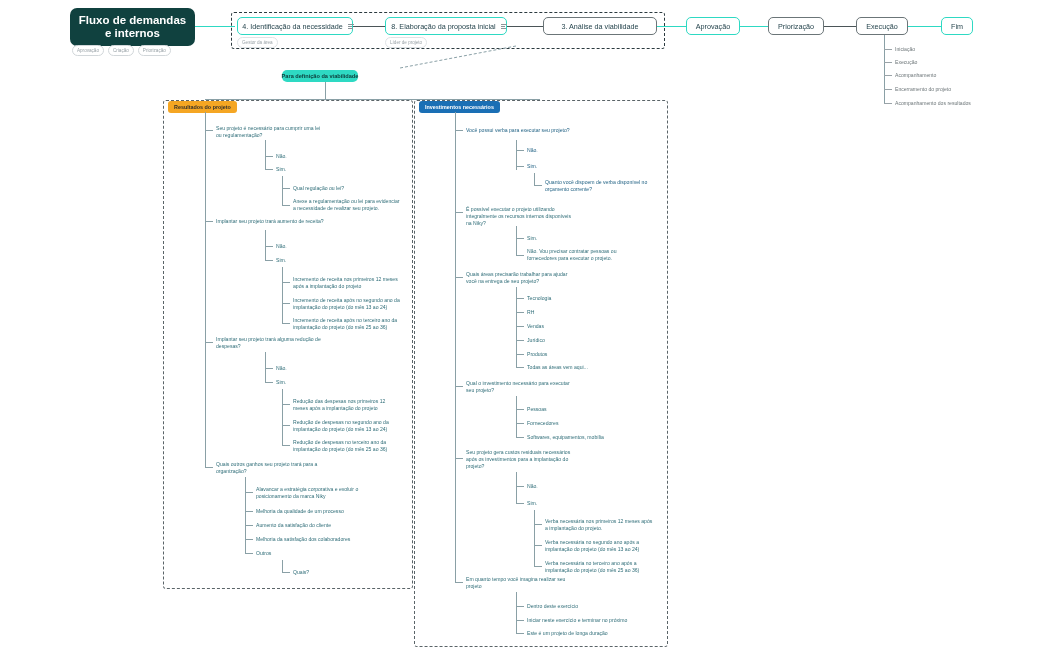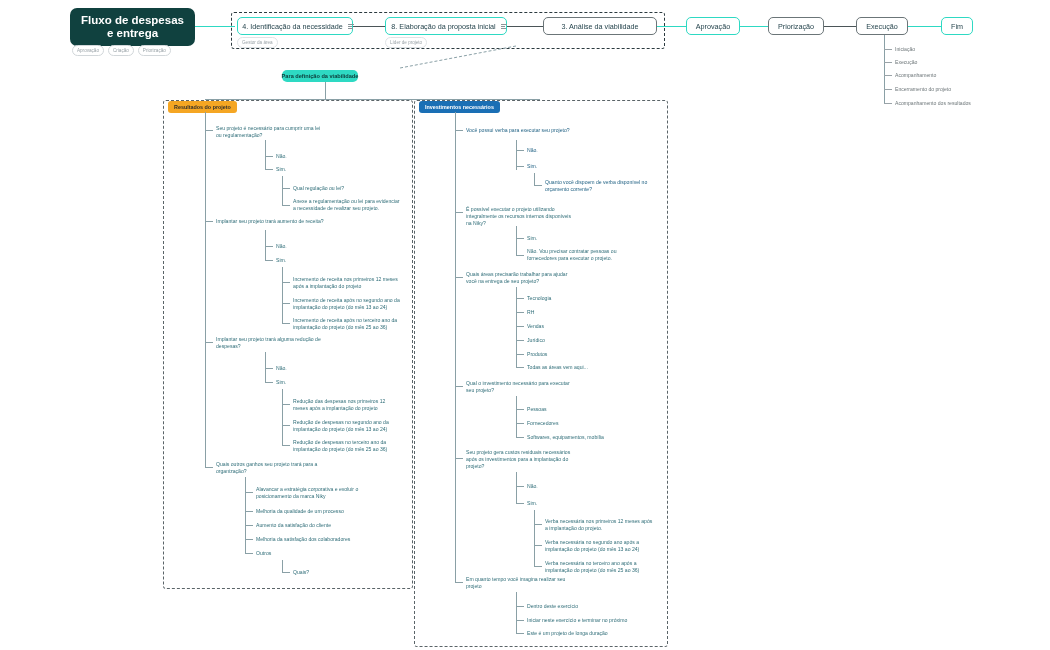--- a/index.html
+++ b/index.html
@@ -77,22 +77,22 @@
   
   .rail-item{font-size:5.1px;line-height:7px;color:#6d7679;white-space:nowrap;}
 </style>
 </head>
 <body>
 
 <div id="canvas">
 
   <div class="abs title-card">
     <div>
-      <div>Fluxo de despesas</div>
-      <div>e entrega</div>
+      <div>Fluxo de demandas</div>
+      <div>e internos</div>
     </div>
   </div>
   <div class="abs title-tags">
     <span class="tag">Aprovação</span>
     <span class="tag">Criação</span>
     <span class="tag">Priorização</span>
   </div>
 
   <div class="abs hline" style="left:195px;top:26px;width:40px;"></div>
 

